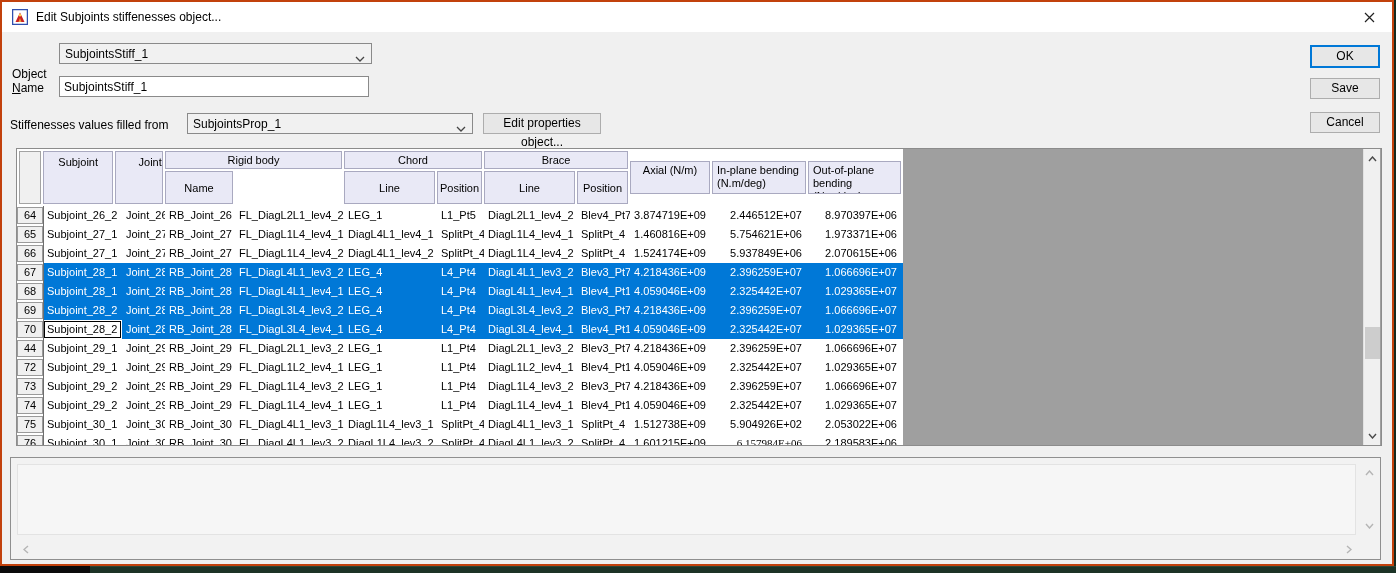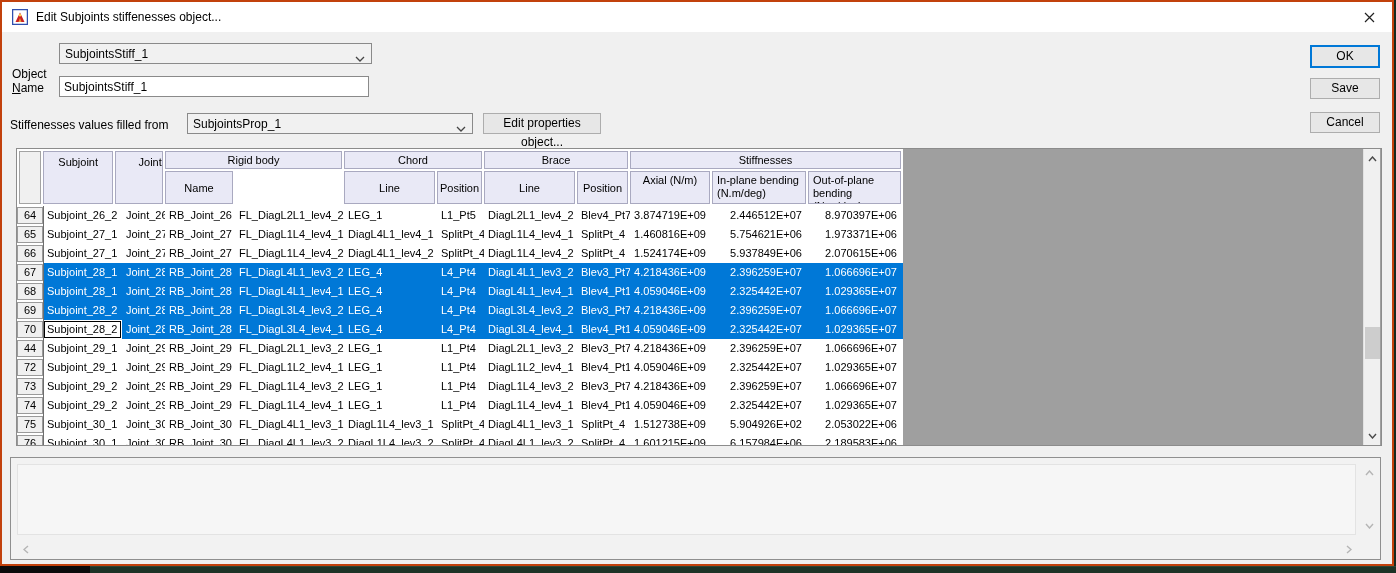--- a/index.html
+++ b/index.html
@@ -161,21 +161,20 @@
         </div>
       </div>
       <div class="hgroup">
         <div class="hcell glabel" style="width:144px;">Brace</div>
         <div class="hsub">
           <div class="hcell" style="width:91px;">Line</div>
           <div class="hcell" style="width:51px;">Position</div>
         </div>
       </div>
       <div class="hgroup">
-        <div class="hcell glabel" style="width:271px;">Stiffnesses</div>
         <div class="hsub">
           <div class="hcell topcenter" style="width:80px;">Axial (N/m)</div>
           <div class="hcell topleft" style="width:94px;">In-plane bending (N.m/deg)</div>
           <div class="hcell topleft" style="width:93px;">Out-of-plane bending (N.m/deg)</div>
         </div>
       </div>
     </div>
 
     <div class="tbody" id="table-body">
         <div class="trow">
@@ -350,21 +349,21 @@
           <div class="gcell">76</div>
           <div class="dcell" style="width: 79px;">Subjoint_30_1</div>
           <div class="dcell" style="width: 43px;">Joint_30</div>
           <div class="dcell" style="width: 70px;">RB_Joint_30</div>
           <div class="dcell" style="width: 109px;">FL_DiagL4L1_lev3_2</div>
           <div class="dcell" style="width: 93px;">DiagL1L4_lev3_2</div>
           <div class="dcell" style="width: 47px;">SplitPt_4</div>
           <div class="dcell" style="width: 93px;">DiagL4L1_lev3_2</div>
           <div class="dcell" style="width: 53px;">SplitPt_4</div>
           <div class="dcell num" style="width: 82px;">1.601215E+09</div>
-          <div class="dcell num" style="width: 96px;">6.157984E+06</div>
+          <div class="dcell num" style="width: 96px; font-family: Liberation Serif, serif;">6.157984E+06</div>
           <div class="dcell num" style="width: 95px;">2.189583E+06</div>
         </div>
       </div>
 
     <div class="vscroll">
       <span class="arrow up">
         <svg width="9" height="6" viewBox="0 0 9 6">
             <polyline points="1,5 4.5,1 8,5" fill="none" stroke="#4a4a4a" stroke-width="1.4"></polyline>
           </svg>
       </span>

